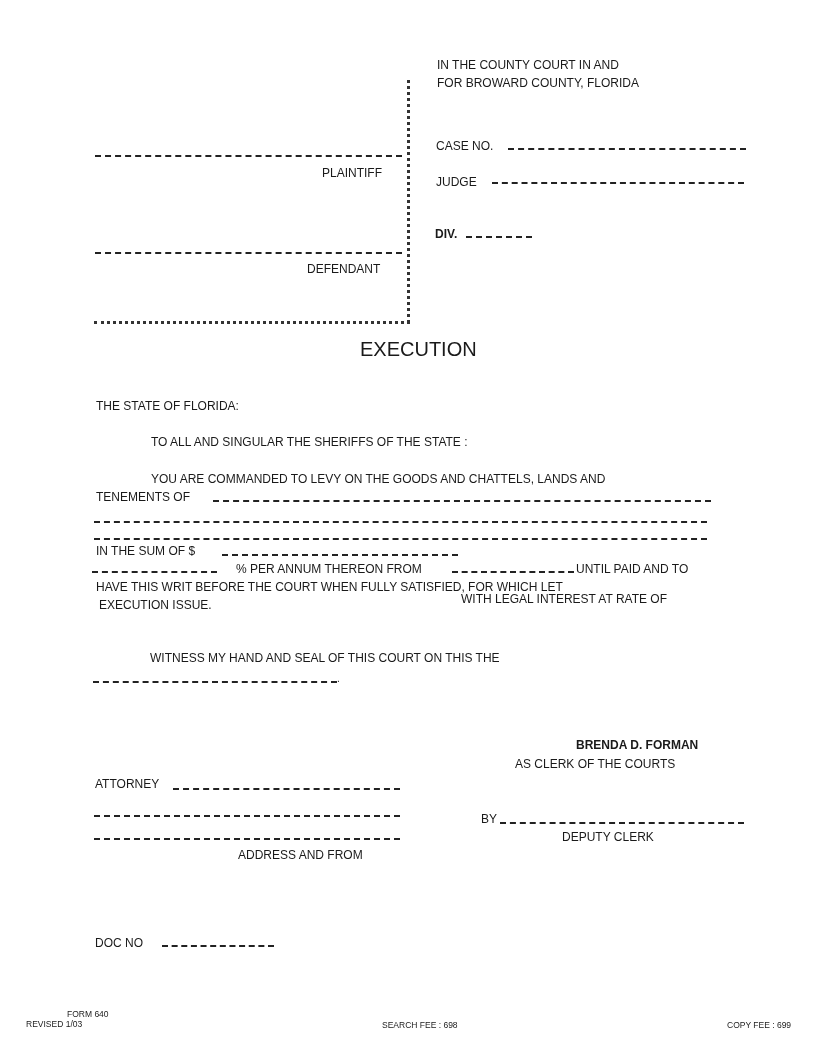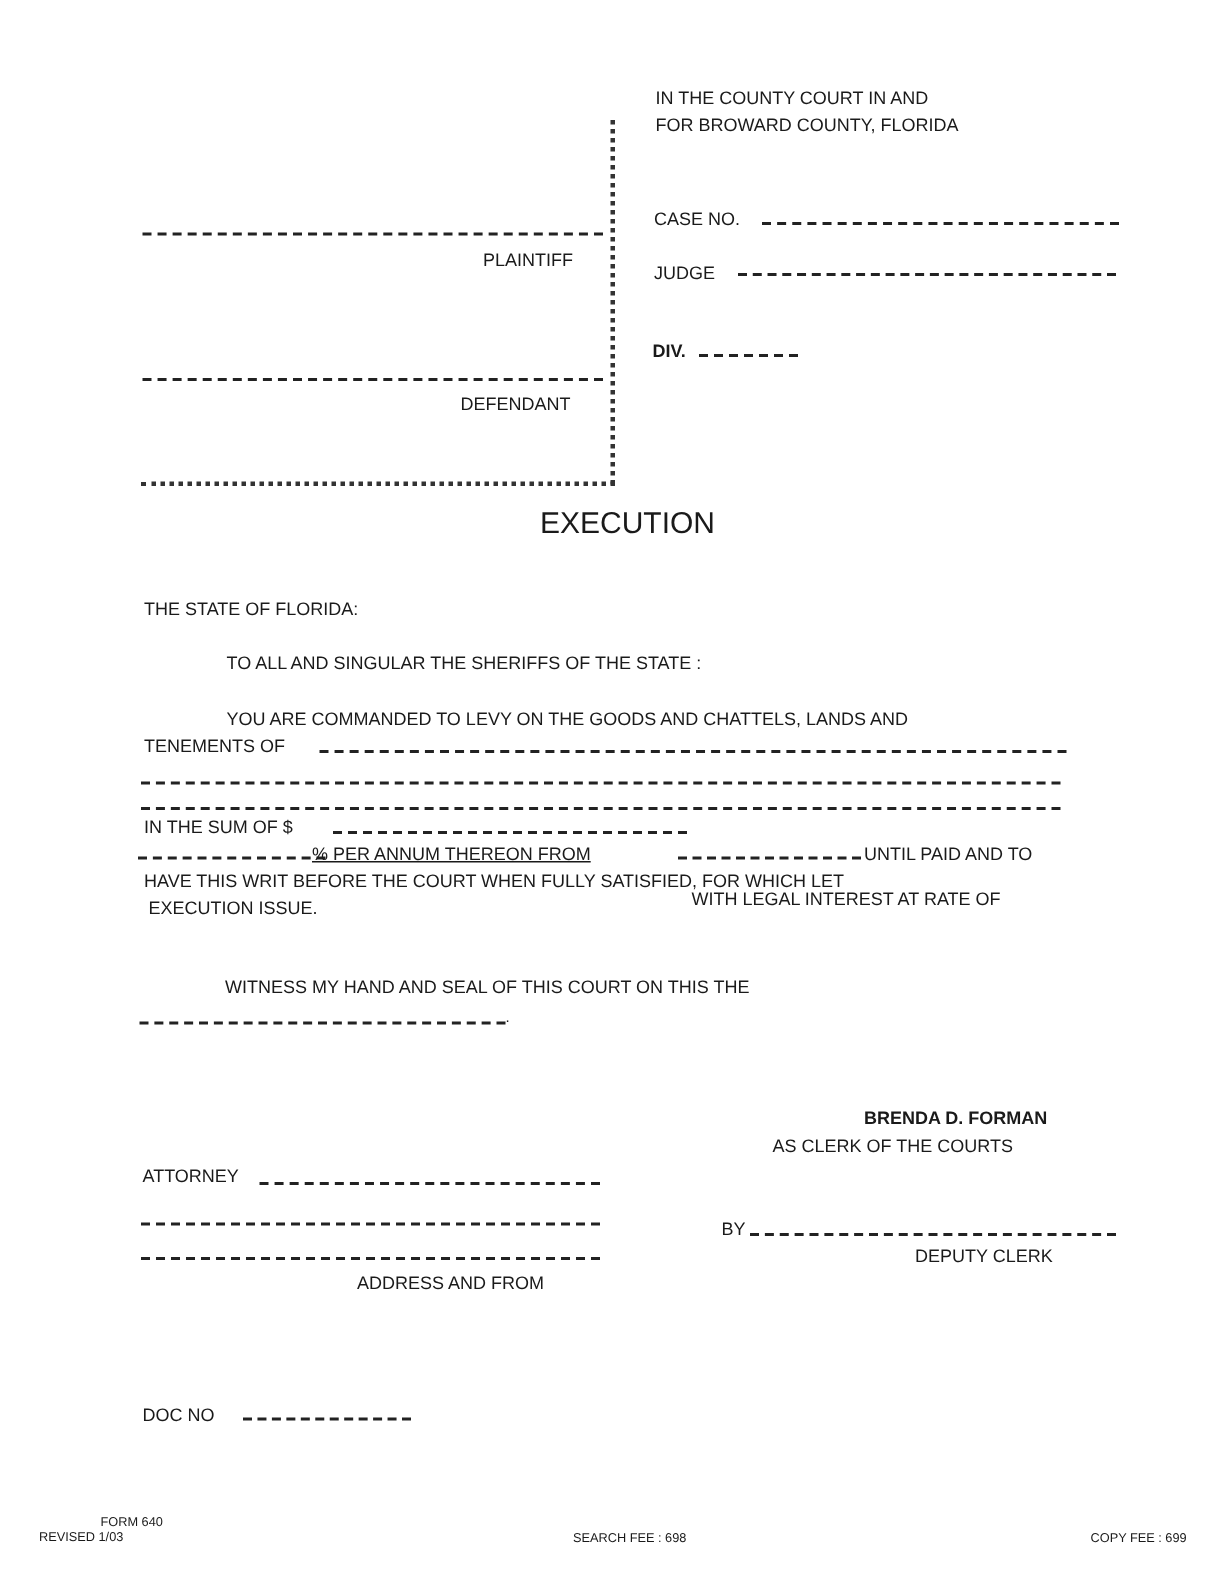--- a/index.html
+++ b/index.html
@@ -47,36 +47,36 @@
 <div class="abs t14" style="left:96px; top:489px;">TENEMENTS OF</div>
 <input class="field" style="left: 213px; top: 500px; width: 494px; border-left: none; border-right: none; border-bottom: none; outline: none;" value="">
 <div class="dash" style="left:94px; top:521px; width:613px;"></div>
 <div class="dash" style="left:94px; top:538px; width:613px;"></div>
 
 <div class="abs t14" style="left:96px; top:543px;">IN THE SUM OF  $</div>
 <input class="field" style="left: 222px; top: 554px; width: 232px; border-left: none; border-right: none; border-bottom: none; outline: none;" value="">
 <div class="abs t14" style="left:461px; top:543px;margin-top:48px;">WITH LEGAL INTEREST AT RATE OF</div>
 
 <input class="field" style="left: 92px; top: 571px; width: 121px; border-left: none; border-right: none; border-bottom: none; outline: none;" value="">
-<div class="abs t14" style="left:208px; top:561px;text-decoration:underline;">% PER ANNUM THEREON FROM</div>
+<div class="abs t14" style="left:236px; top:561px;">% PER ANNUM THEREON FROM</div>
 <input class="field" style="left: 452px; top: 571px; width: 118px; border-left: none; border-right: none; border-bottom: none; outline: none;" value="">
 <div class="abs t14" style="left:576px; top:561px;">UNTIL PAID AND TO</div>
 
 <div class="abs t14" style="left:96px; top:579px;">HAVE THIS WRIT BEFORE THE COURT WHEN FULLY SATISFIED, FOR WHICH LET</div>
 <div class="abs t14" style="left:99px; top:597px;">EXECUTION ISSUE.</div>
 
 <div class="abs t14" style="left:150px; top:650px;">WITNESS MY HAND AND SEAL OF THIS COURT ON THIS THE</div>
 <input class="field" style="left: 93px; top: 681px; width: 240px; border-left: none; border-right: none; border-bottom: none; outline: none;" value="">
 <div class="abs t14" style="left:337px; top:670px; font-size:10px;">.</div>
 
 <div class="abs t14 bold" style="left:533px; top:737px;margin-left:43px;">BRENDA D. FORMAN</div>
 <div class="abs t14" style="left:515px; top:756px;">AS CLERK OF THE COURTS</div>
 <div class="abs t14" style="left:481px; top:811px;">BY</div>
 <input class="field" style="left: 500px; top: 822px; width: 240px; border-left: none; border-right: none; border-bottom: none; outline: none;" value="">
-<div class="abs t14" style="left:562px; top:829px;margin-left:48px;">DEPUTY CLERK</div>
+<div class="abs t14" style="left:562px; top:829px;">DEPUTY CLERK</div>
 
 <div class="abs t14" style="left:95px; top:776px;">ATTORNEY</div>
 <input class="field" style="left: 173px; top: 788px; width: 223px; border-left: none; border-right: none; border-bottom: none; outline: none;" value="">
 <input class="field" style="left: 94px; top: 815px; width: 302px; border-left: none; border-right: none; border-bottom: none; outline: none;" value="">
 <input class="field" style="left: 94px; top: 838px; width: 302px; border-left: none; border-right: none; border-bottom: none; outline: none;" value="">
 <div class="abs t14" style="left:238px; top:847px;">ADDRESS AND FROM</div>
 
 <div class="abs t14" style="left:95px; top:935px;">DOC  NO</div>
 <input class="field" style="left: 162px; top: 945px; width: 108px; border-left: none; border-right: none; border-bottom: none; outline: none;" value="">
 

